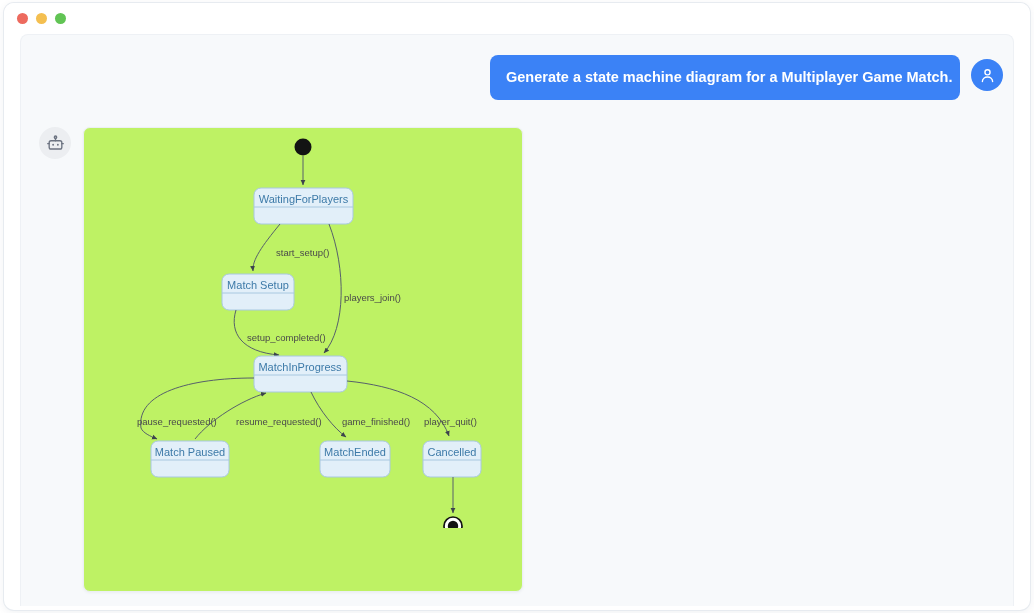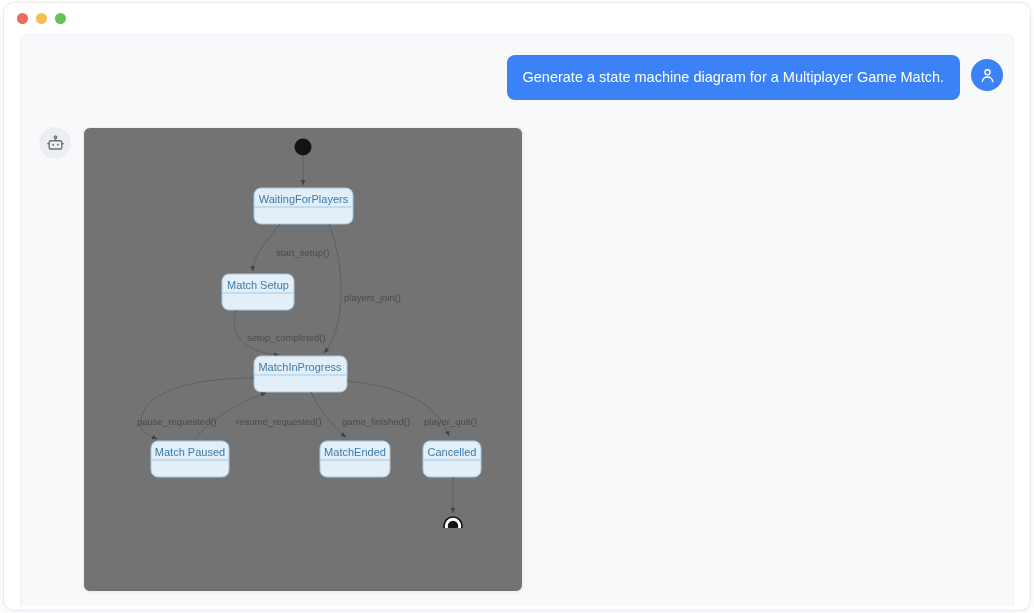--- a/index.html
+++ b/index.html
@@ -53,20 +53,21 @@
     overflow: hidden;
   }
 
   
   .user-row {
     position: absolute;
     right: 10px; top: 20px;
     display: flex;
     align-items: flex-start;
     gap: 11px;
+    font-weight: bold;
   }
   .user-avatar {
     width: 32px; height: 32px;
     border-radius: 50%;
     background: #3b82f6;
     display: flex;
     align-items: center;
     justify-content: center;
     flex: 0 0 auto;
     margin-top: 4px;
@@ -97,21 +98,21 @@
     display: flex;
     align-items: center;
     justify-content: center;
     flex: 0 0 auto;
   }
 
   
   .diagram-card {
     width: 440px;
     height: 465px;
-    background: #737373;
+    background: #bef264;
     border: 1px solid #eceff3;
     border-radius: 7px;
     box-shadow: 0 1px 3px rgba(20,40,70,0.05);
     position: relative;
   }
 
   .diagram-svg {
     position: absolute;
     left: 0; top: 0;
     width: 440px;

